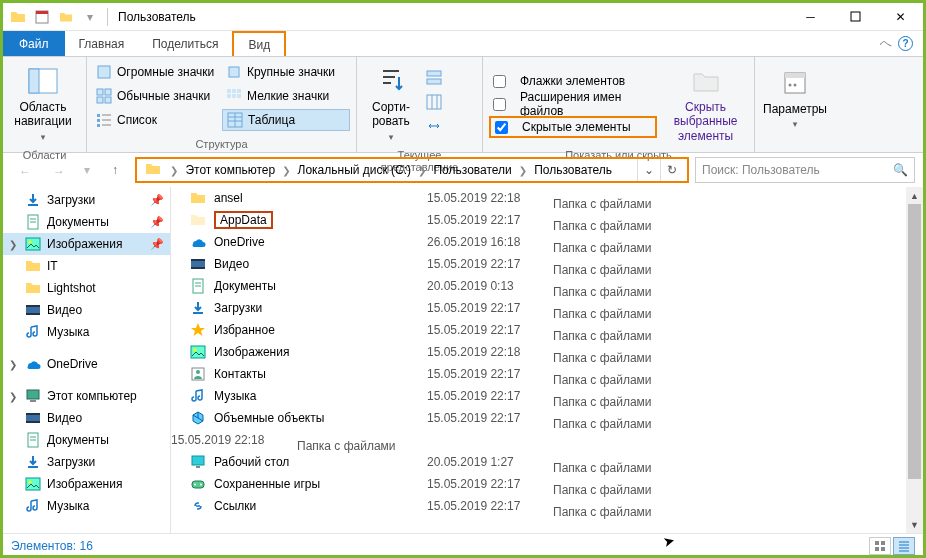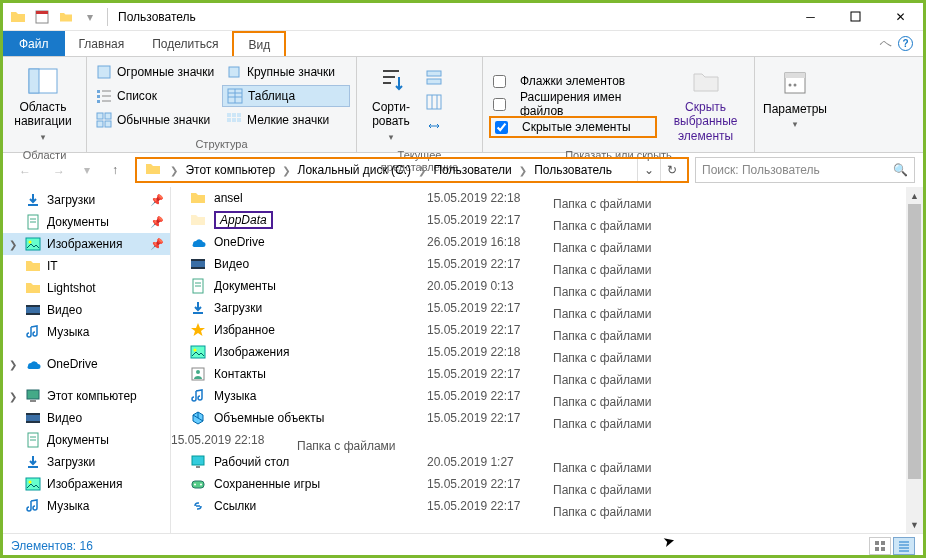--- a/index.html
+++ b/index.html
@@ -62,21 +62,21 @@
 .list { flex: 1; position: relative; }
 .list .hdr { height: 26px; display: flex; align-items: center; border-bottom: 1px solid #e8e8e8; color: #444; }
 .list .hdr .c1 { width: 256px; padding-left: 18px; }
 .list .hdr .c2 { width: 126px; }
 .list .hdr .c3 { width: 126px; }
 .list .hdr .c4 { width: 110px; }
 .list .row { height: 22px; display: flex; align-items: center; }
 .list .row .c1 { width: 256px; padding-left: 18px; display: flex; align-items: center; gap: 7px; }
 .list .row .c2 { width: 126px; color: #555; }
 .list .row .c3 { width: 126px; color: #555; margin-top: 12px; }
-.list .row.hl .c1 .nm { border: 2px solid #4c1d95; padding: 0 4px; font-style: italic; }
+.list .row.hl .c1 .nm { border: 2px solid #c2410c; padding: 0 4px; }
 .list .row .ic { width: 18px; height: 18px; display: flex; align-items: center; justify-content: center; }
 .scrollbar { position: absolute; right: 0; top: 0; bottom: 0; width: 17px; background: #f0f0f0; display: flex; flex-direction: column; }
 .scrollbar .arr { height: 17px; display: flex; align-items: center; justify-content: center; color: #555; font-size: 9px; }
 .scrollbar .track { flex: 1; position: relative; }
 .scrollbar .thumb { position: absolute; left: 2px; right: 2px; top: 0; height: 88%; background: #c0c0c0; }
 
 
 .status { height: 24px; border-top: 1px solid #e5e5e5; display: flex; align-items: center; padding: 0 8px; color: #1979ca; font-size: 12px; justify-content: center; }
 .status .viewbtns { margin-left: auto; display: flex; gap: 2px; }
 .status .vb { width: 22px; height: 18px; border: 1px solid #ccc; display: flex; align-items: center; justify-content: center; }
@@ -167,66 +167,66 @@
                 <rect x="3" y="3" width="10" height="10" fill="#cde6f7" stroke="#6fa8dc"></rect>
               </svg>
             </span>
             <span>Крупные значки</span>
           </div>
       </div>
       <div style="display:flex;gap:2px">
         <div class="optrow" style="width:128px">
             <span class="sq">
               <svg width="16" height="16">
+                <rect x="1" y="1" width="6" height="6" fill="#cde6f7" stroke="#6fa8dc"></rect>
+                <rect x="9" y="1" width="6" height="6" fill="#cde6f7" stroke="#6fa8dc"></rect>
+                <rect x="1" y="9" width="6" height="6" fill="#cde6f7" stroke="#6fa8dc"></rect>
+                <rect x="9" y="9" width="6" height="6" fill="#cde6f7" stroke="#6fa8dc"></rect>
+              </svg>
+            </span>
+            <span>Обычные значки</span>
+          </div>
+        <div class="optrow" style="width:128px">
+            <span class="sq">
+              <svg width="16" height="16">
+                <rect x="1" y="1" width="4" height="4" fill="#cde6f7"></rect>
+                <rect x="6" y="1" width="4" height="4" fill="#cde6f7"></rect>
+                <rect x="11" y="1" width="4" height="4" fill="#cde6f7"></rect>
+                <rect x="1" y="6" width="4" height="4" fill="#cde6f7"></rect>
+                <rect x="6" y="6" width="4" height="4" fill="#cde6f7"></rect>
+                <rect x="11" y="6" width="4" height="4" fill="#cde6f7"></rect>
+              </svg>
+            </span>
+            <span>Мелкие значки</span>
+          </div>
+      </div>
+      <div style="display:flex;gap:2px">
+        <div class="optrow" style="width:128px">
+            <span class="sq">
+              <svg width="16" height="16">
                 <rect x="1" y="2" width="3" height="3" fill="#6fa8dc"></rect>
                 <line x1="6" y1="3" x2="15" y2="3" stroke="#888"></line>
                 <rect x="1" y="7" width="3" height="3" fill="#6fa8dc"></rect>
                 <line x1="6" y1="8" x2="15" y2="8" stroke="#888"></line>
                 <rect x="1" y="12" width="3" height="3" fill="#6fa8dc"></rect>
                 <line x1="6" y1="13" x2="15" y2="13" stroke="#888"></line>
               </svg>
             </span>
             <span>Список</span>
           </div>
         <div class="optrow sel" style="width:128px">
             <span class="sq">
               <svg width="16" height="16">
                 <rect x="1" y="1" width="14" height="14" fill="none" stroke="#6fa8dc"></rect>
                 <line x1="1" y1="5" x2="15" y2="5" stroke="#6fa8dc"></line>
                 <line x1="1" y1="9" x2="15" y2="9" stroke="#6fa8dc"></line>
                 <line x1="8" y1="1" x2="8" y2="15" stroke="#6fa8dc"></line>
               </svg>
             </span>
             <span>Таблица</span>
-          </div>
-      </div>
-      <div style="display:flex;gap:2px">
-        <div class="optrow" style="width:128px">
-            <span class="sq">
-              <svg width="16" height="16">
-                <rect x="1" y="1" width="6" height="6" fill="#cde6f7" stroke="#6fa8dc"></rect>
-                <rect x="9" y="1" width="6" height="6" fill="#cde6f7" stroke="#6fa8dc"></rect>
-                <rect x="1" y="9" width="6" height="6" fill="#cde6f7" stroke="#6fa8dc"></rect>
-                <rect x="9" y="9" width="6" height="6" fill="#cde6f7" stroke="#6fa8dc"></rect>
-              </svg>
-            </span>
-            <span>Обычные значки</span>
-          </div>
-        <div class="optrow" style="width:128px">
-            <span class="sq">
-              <svg width="16" height="16">
-                <rect x="1" y="1" width="4" height="4" fill="#cde6f7"></rect>
-                <rect x="6" y="1" width="4" height="4" fill="#cde6f7"></rect>
-                <rect x="11" y="1" width="4" height="4" fill="#cde6f7"></rect>
-                <rect x="1" y="6" width="4" height="4" fill="#cde6f7"></rect>
-                <rect x="6" y="6" width="4" height="4" fill="#cde6f7"></rect>
-                <rect x="11" y="6" width="4" height="4" fill="#cde6f7"></rect>
-              </svg>
-            </span>
-            <span>Мелкие значки</span>
           </div>
       </div>
     </div>
     <div class="lbl">Структура</div>
   </div>
   <div class="group" style="width:126px">
     <div class="body">
       <div class="bigbtn" style="width:56px">
         <span class="ic">
             <svg width="28" height="28">

